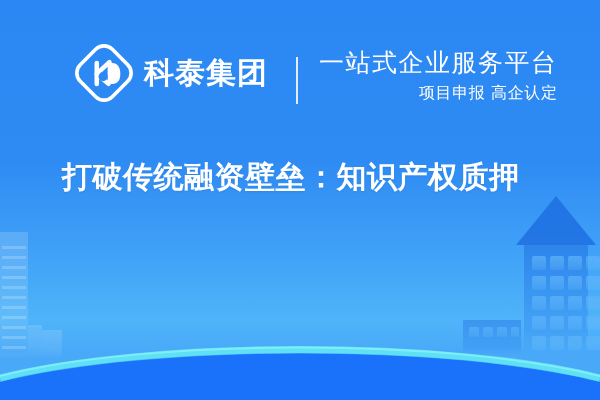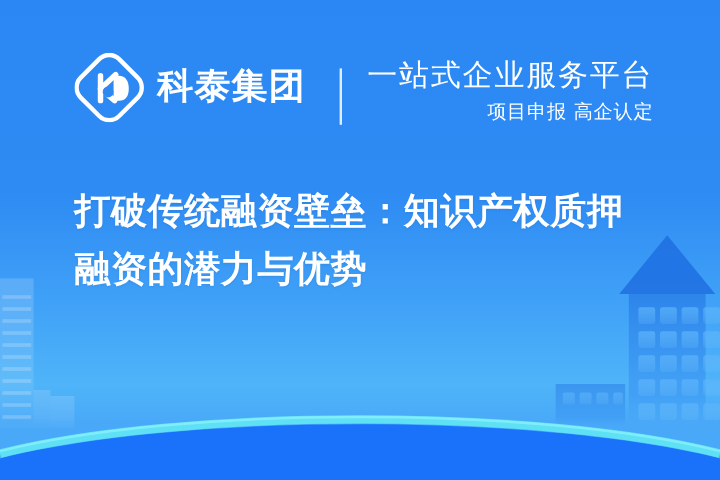--- a/index.html
+++ b/index.html
@@ -14,21 +14,21 @@
     background:linear-gradient(180deg,#2b87f3 0%,#2e8bf3 40%,#3fa0f7 62%,#4fb4f9 80%,#49a9f8 88%,#49a9f8 100%);
   }
 
   
   .city{position:absolute;left:0;top:0;width:600px;height:400px;pointer-events:none;}
 
   
   .swoosh{position:absolute;left:0;bottom:0;width:600px;height:90px;}
 
   
-  .header{position:absolute;left:0;top:0;width:520px;height:140px;}
+  .header{position:absolute;left:13px;top:0;width:520px;height:140px;}
   .logo-block{position:absolute;left:62px;top:44px;display:flex;align-items:center;gap:11px;}
   .logo-mark{width:58px;height:58px;flex:none;}
   .logo-words{display:flex;flex-direction:column;align-items:stretch;}
   .logo-cn{
     font-size:30px;line-height:30px;font-weight:700;color:#ffffff;
     letter-spacing:1px;white-space:nowrap;
     font-family:"DejaVu Sans","Liberation Sans",sans-serif;
   }
   .logo-en-row{display:flex;align-items:center;gap:6px;margin-top:5px;}
   .logo-dash{height:3px;background:#ffffff;flex:1 1 auto;min-width:12px;border-radius:1px;}
@@ -175,16 +175,15 @@
     <div class="divider"></div>
 
     <div class="tagline">
       <div class="tagline-main">一站式企业服务平台</div>
       <div class="tagline-sub">项目申报 高企认定</div>
     </div>
   </div>
 
   <div class="headline">
     <div>打破传统融资壁垒：知识产权质押</div>
-    <div>融资的潜力与优势</div>
   </div>
 
 </div>
 
 </body></html>

